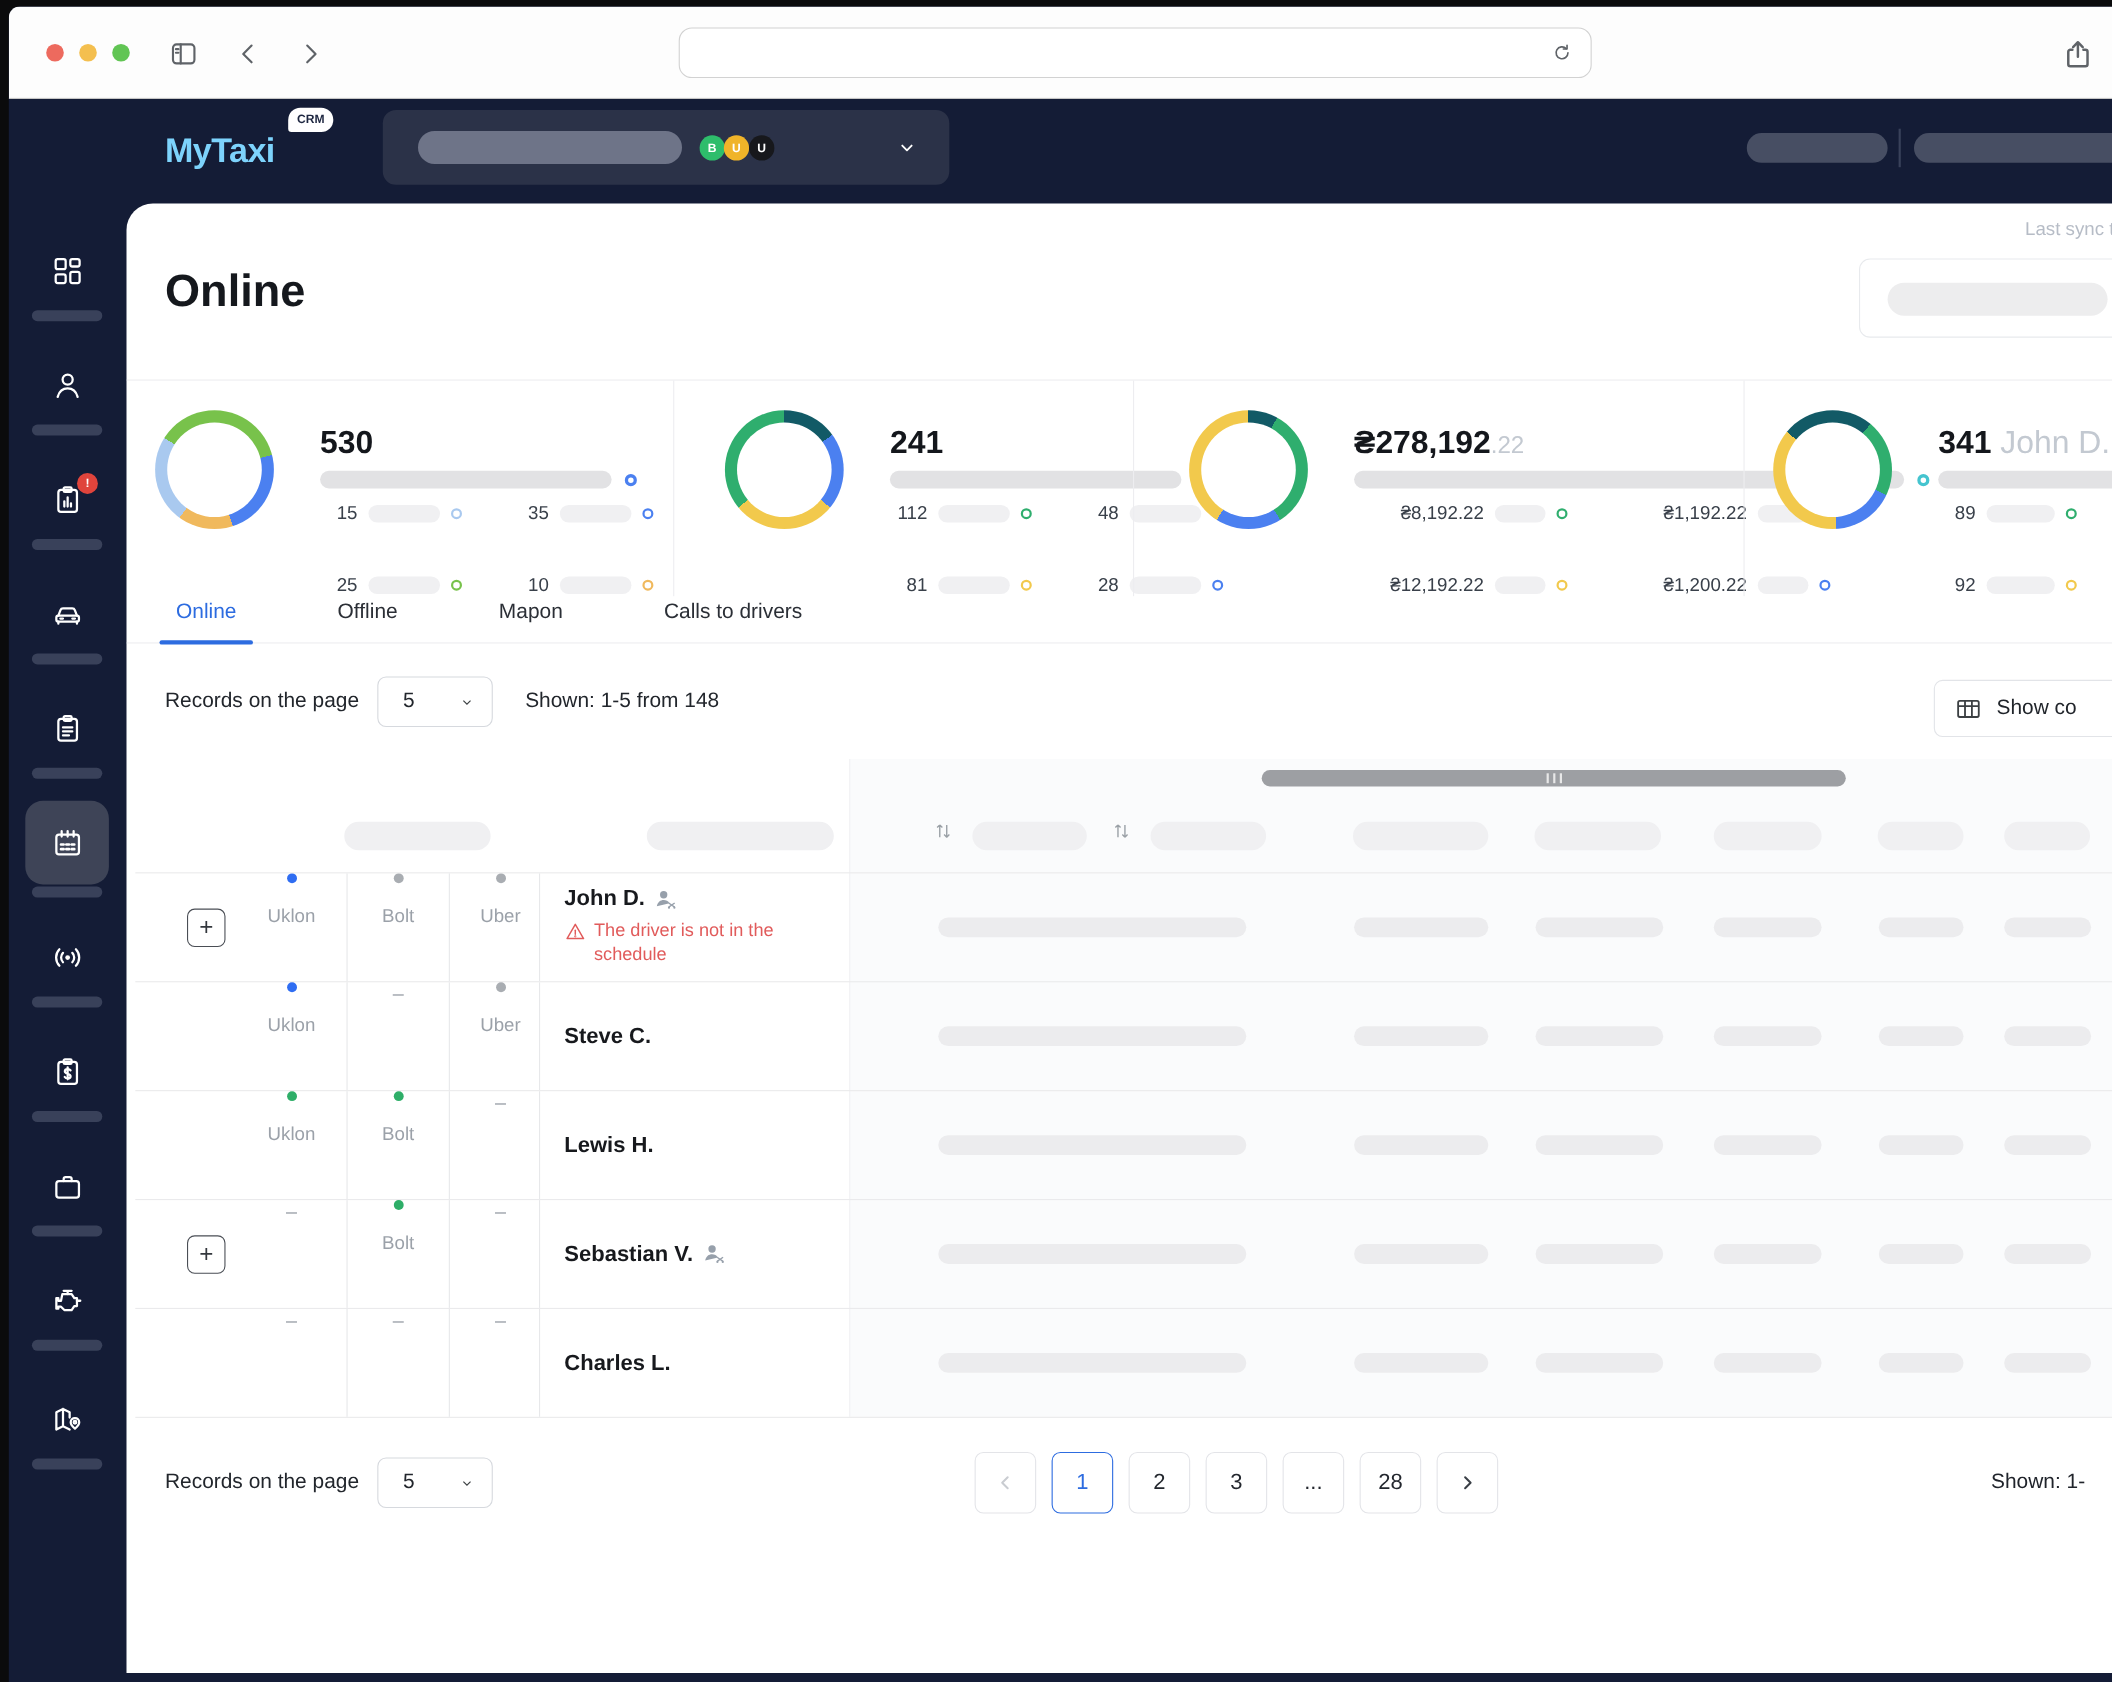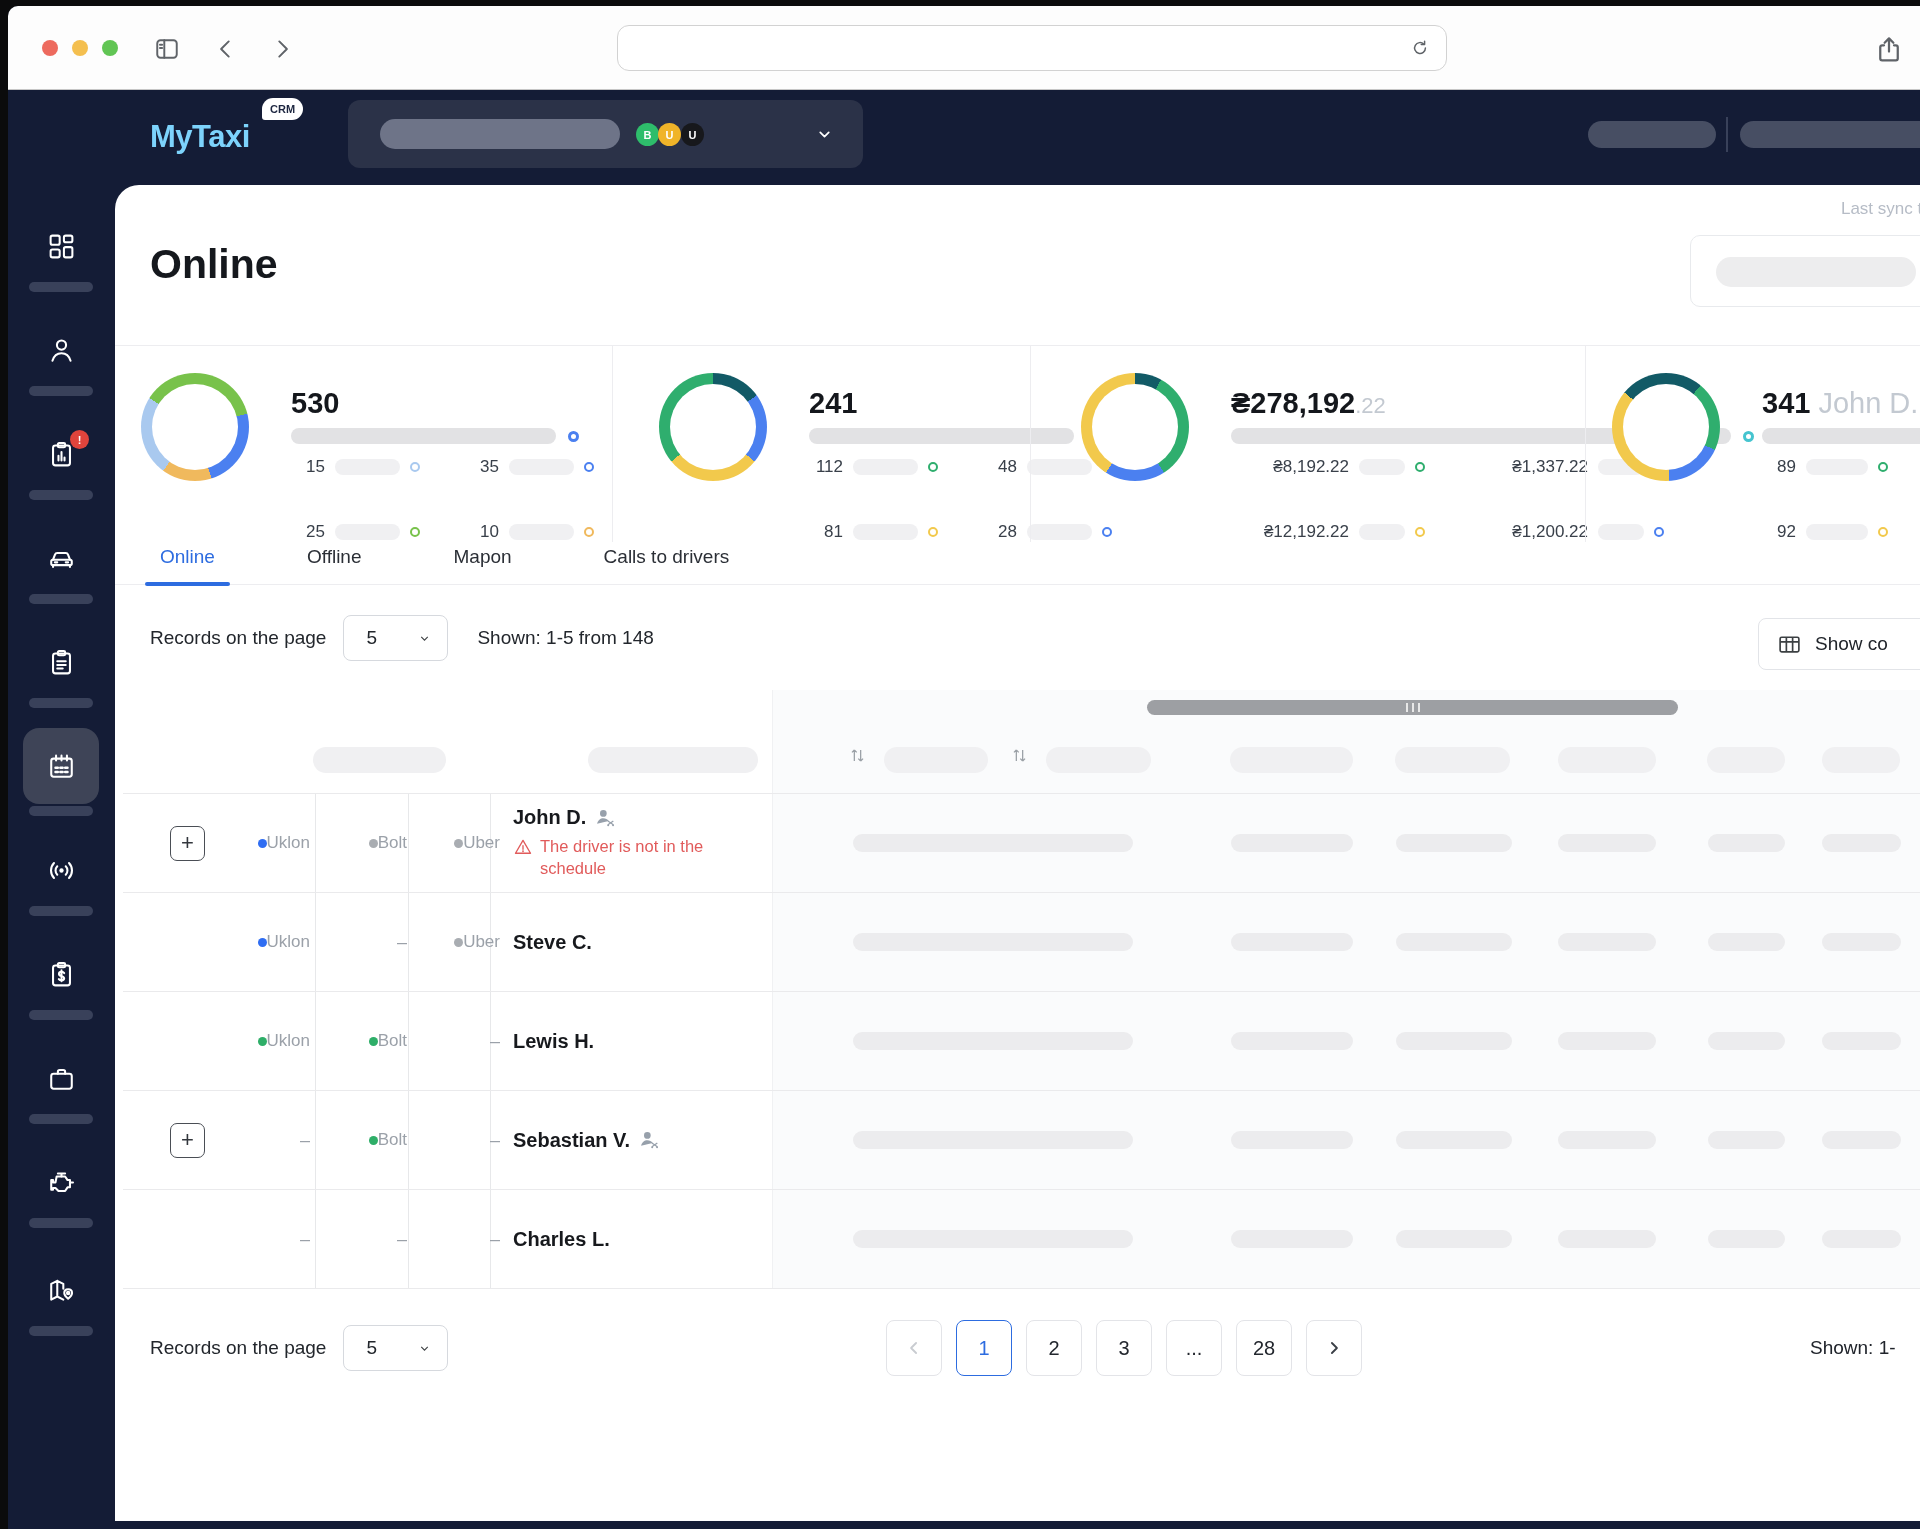--- a/index.html
+++ b/index.html
@@ -104,22 +104,22 @@
   .thead { position:absolute; left:8px; right:0; top:54px; height:32px; }
   .thead .sk { position:absolute; top:3px; height:26px; background:#f0f0f2; }
   .sort { position:absolute; top:2px; width:20px; height:26px; }
   .sort svg { stroke:#9aa0a6; fill:none; stroke-width:1.6; width:19px; height:19px; }
   .rows { position:absolute; left:8px; right:0; top:103px; border-top:1px solid #eaeaec; }
   .trow { position:relative; height:99px; border-bottom:1px solid #eaeaec; }
   .vline { position:absolute; top:0; bottom:0; width:1px; background:#e7e8ea; }
   .expander { position:absolute; left:47px; top:32px; width:35px; height:35px; border:1.8px solid #4a4e55;
     border-radius:7px; background:#fff; font-size:22px; color:#33373d; display:flex; align-items:center;
     justify-content:center; cursor:pointer; line-height:1; padding-bottom:2px; }
-  .pcell { position:absolute; top:0; height:100%; width:90px; display:flex; flex-direction:row;
-    align-items:center; justify-content:flex-end; gap:0; }
+  .pcell { position:absolute; top:0; height:100%; width:90px; display:flex; flex-direction:column;
+    align-items:center; justify-content:flex-start; gap:20px; }
   .pdot { width:9px; height:9px; border-radius:50%; }
   .plabel { font-size:17px; color:#9ba1a9; }
   .pdash { font-size:18px; color:#9ba1a9; }
   .namecell { position:absolute; left:390px; top:0; height:100%; width:265px; display:flex;
     flex-direction:column; justify-content:center; }
   .nameln { font-size:20px; font-weight:700; color:#17191d; display:flex; align-items:center; gap:9px; }
   .nameln svg { width:20px; height:20px; flex:none; }
   .warn { margin-top:7px; font-size:16.5px; color:#e15b5b; width:200px; line-height:1.32; position:relative;
     padding-left:27px; }
   .warn svg { position:absolute; left:0; top:1px; width:20px; height:20px; stroke:#e15b5b; fill:none;
@@ -370,21 +370,21 @@
               <div class="sk"></div>
             <div class="ring" style="border-color: rgb(69, 196, 207);"></div>
             </div>
           <div class="subs">
             <div class="sub">
                 <b>₴8,192.22</b>
               <span class="sk"></span>
               <span class="ring" style="border-color: rgb(47, 174, 110);"></span>
               </div>
             <div class="sub">
-                <b>₴1,337.22</b>
+                <b>₴1,192.22</b>
               <span class="sk"></span>
               <span class="ring" style="border-color: rgb(18, 90, 102);"></span>
               </div>
             <div class="sub">
                 <b>₴12,192.22</b>
               <span class="sk"></span>
               <span class="ring" style="border-color: rgb(242, 201, 76);"></span>
               </div>
             <div class="sub">
                 <b>₴1,200.22</b>

